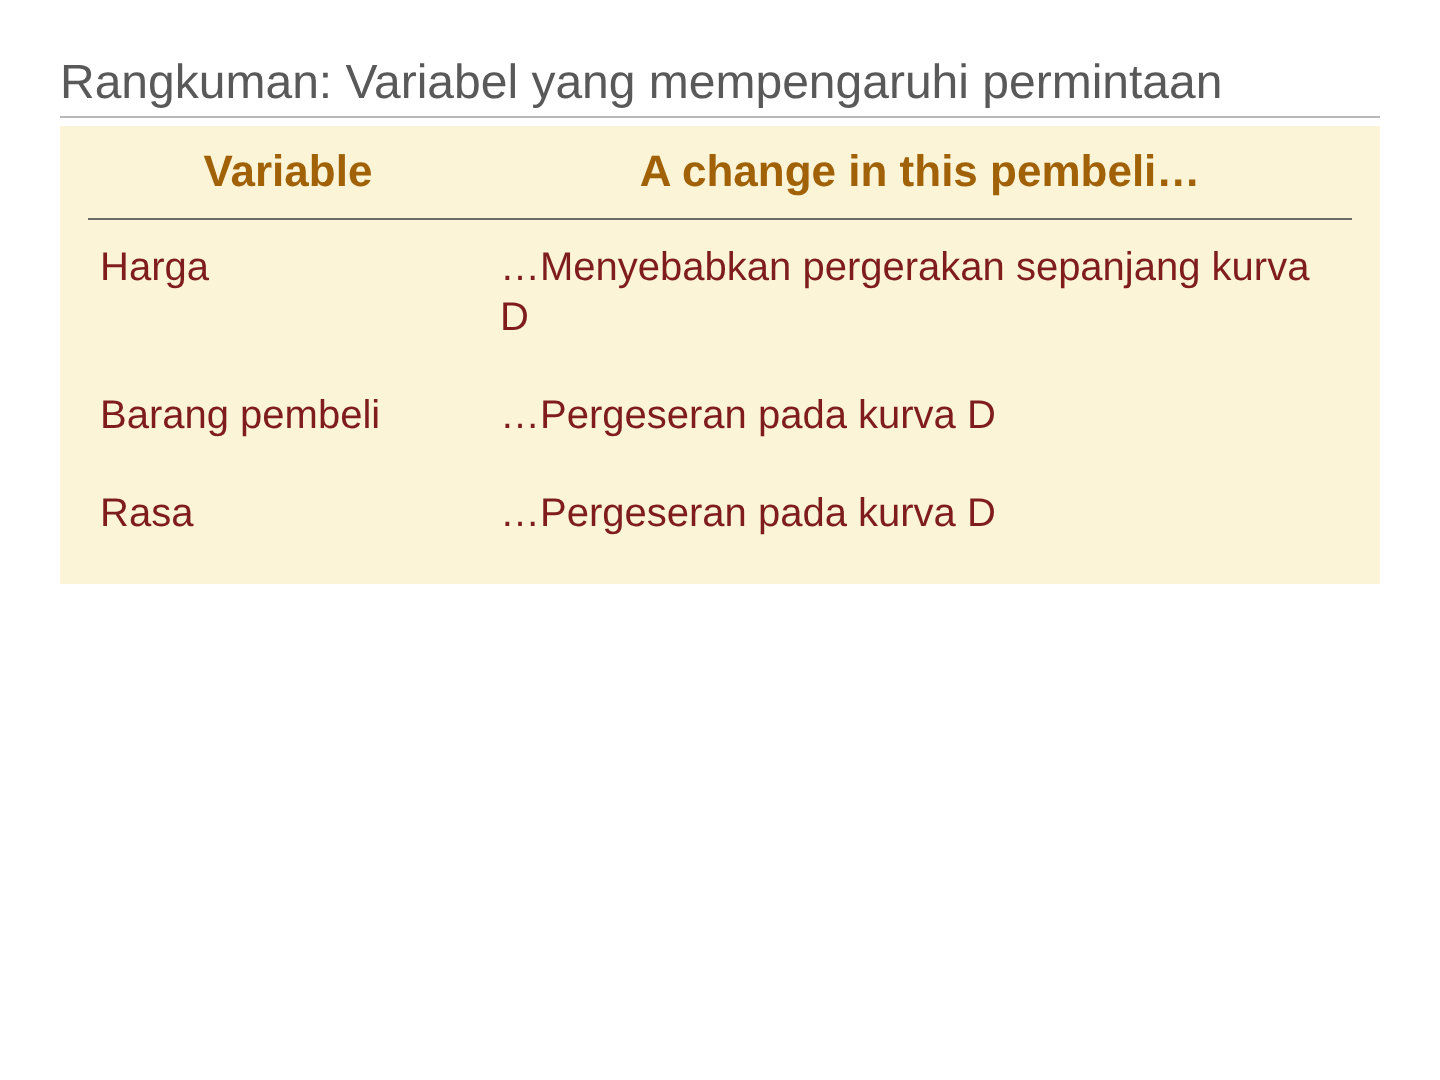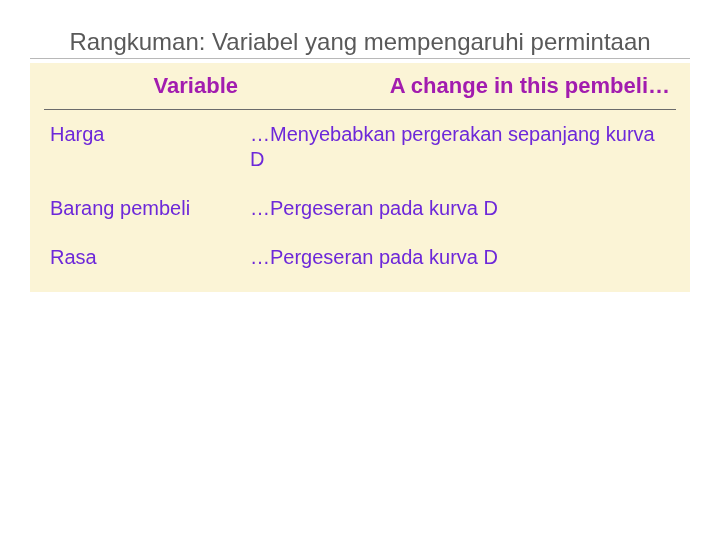--- a/index.html
+++ b/index.html
@@ -10,44 +10,43 @@
     color: #3a3a3a;
     padding: 28px 30px 20px 30px;
   }
   .title {
     font-size: 24px;
     font-weight: 400;
     color: #595959;
     border-bottom: 1px solid #b8b8b8;
     padding-bottom: 2px;
     margin-bottom: 0;
-    text-align: center;
   }
   .panel {
     background: #fbf4d6;
     margin-top: 4px;
     padding: 2px 14px 10px 14px;
   }
   table {
     width: 100%;
     border-collapse: collapse;
   }
   thead th {
     font-size: 22px;
     font-weight: 700;
-    color: #a21caf;
-    text-align: right;
+    color: #a16207;
+    text-align: center;
     padding: 8px 6px 10px 6px;
     border-bottom: 1px solid #6b6b6b;
     margin-left: 32px;
   }
   thead th.col-a { width: 200px; }
   tbody td {
     font-size: 20px;
-    color: #6d28d9;
+    color: #7f1d1d;
     padding: 12px 6px 12px 6px;
     vertical-align: top;
     line-height: 1.25;
   }
   tbody td.col-a { width: 200px; }
 </style>
 </head>
 <body>
 
 <div class="title">Rangkuman: Variabel yang mempengaruhi permintaan</div>

